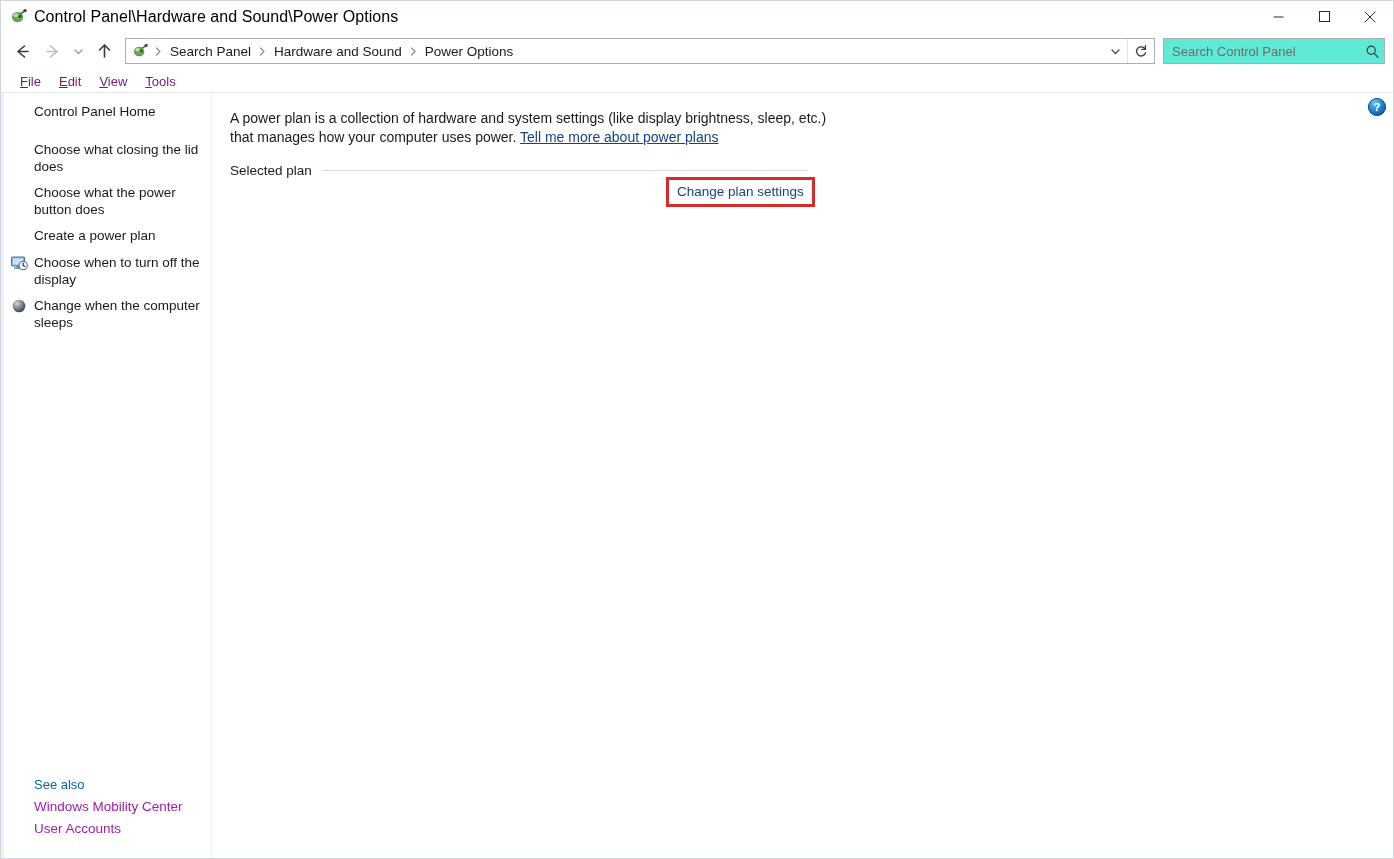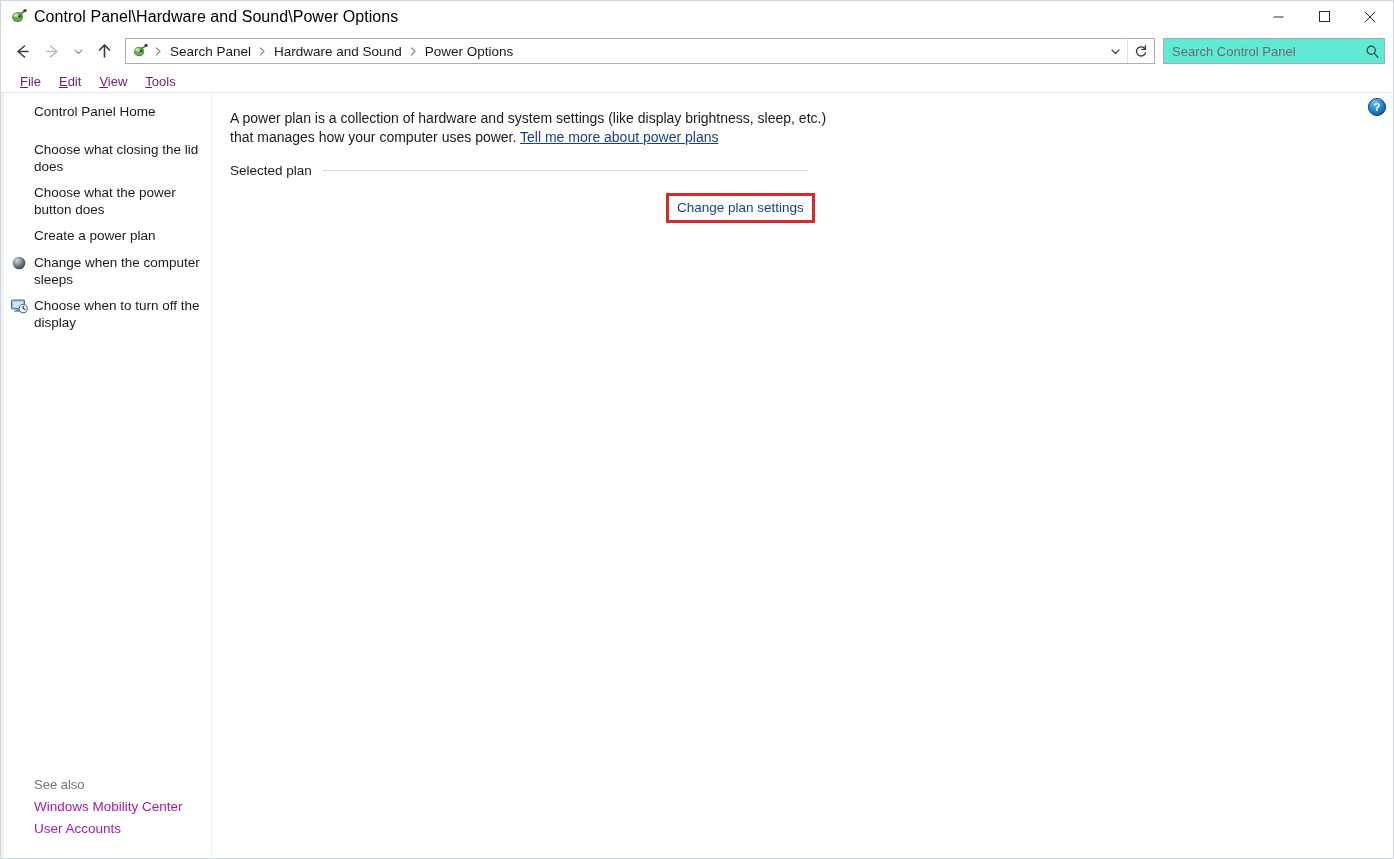--- a/index.html
+++ b/index.html
@@ -238,21 +238,21 @@
   }
   .side-top { margin-bottom: 16px; }
   .side-group .side-link { margin-bottom: 5px; }
 
   .see-also {
     margin-top: auto;
     padding-bottom: 18px;
   }
   .see-also-title {
     font-size: 13px;
-    color: #737373;
+    color: #0369a1;
     padding: 0 8px 4px 30px;
   }
   .see-also .side-link .label { color: #a21caf; }
 
   
   .main {
     flex: 1 1 auto;
     background: #ffffff;
     border-left: 1px solid #eceff1;
     padding: 16px 20px 0 18px;
@@ -283,21 +283,21 @@
   }
   .inline-link {
     color: #16418a;
     text-decoration: underline;
     cursor: pointer;
   }
   .group-header {
     display: flex;
     align-items: center;
     width: 578px;
-    margin-bottom: 28px;
+    margin-bottom: 12px;
     text-align: right;
   }
   .group-header .ghlabel {
     font-size: 13.5px;
     color: #1a1a1a;
     white-space: nowrap;
     padding-right: 10px;
   }
   .group-header .ghrule {
     flex: 1 1 auto;
@@ -473,46 +473,46 @@
         </div>
         <div class="side-link">
           <span class="label">Choose what the power button does</span>
         </div>
         <div class="side-link">
           <span class="label">Create a power plan</span>
         </div>
         <div class="side-link has-icon">
           <span class="sicon">
             <svg width="18" height="18" viewBox="0 0 18 18">
+              <rect x="1.5" y="3" width="13" height="9" rx="0.8" fill="#8fb7d9" stroke="#4a6f94" stroke-width="1"></rect>
+              <rect x="3" y="4.4" width="10" height="6.2" fill="#cfe2f2"></rect>
+              <rect x="6" y="12.2" width="4" height="1.6" fill="#6f93b5"></rect>
+              <rect x="4" y="13.6" width="8" height="1.2" rx="0.4" fill="#5d819f"></rect>
+              <circle cx="13.2" cy="11.6" r="4.1" fill="#f2f7fb" stroke="#3e6288" stroke-width="1"></circle>
+              <line x1="13.2" y1="11.6" x2="13.2" y2="9.2" stroke="#1f3c5c" stroke-width="1.1" stroke-linecap="round"></line>
+              <line x1="13.2" y1="11.6" x2="15" y2="12.5" stroke="#1f3c5c" stroke-width="1.1" stroke-linecap="round"></line>
+            </svg>
+          </span>
+          <span class="label">Choose when to turn off the display</span>
+        </div>
+        <div class="side-link has-icon">
+          <span class="sicon">
+            <svg width="18" height="18" viewBox="0 0 18 18">
               <defs>
                 <radialGradient id="moonGrad" cx="35%" cy="30%" r="78%">
                   <stop offset="0%" stop-color="#cfd6dd"></stop>
                   <stop offset="52%" stop-color="#7a848e"></stop>
                   <stop offset="100%" stop-color="#2f363d"></stop>
                 </radialGradient>
               </defs>
               <circle cx="9" cy="9" r="6.3" fill="url(#moonGrad)"></circle>
               <path d="M9 2.7 A6.3 6.3 0 0 0 9 15.3 A6.3 6.3 0 0 1 9 2.7 Z" fill="#e9edf1" opacity="0.55"></path>
             </svg>
           </span>
           <span class="label">Change when the computer sleeps</span>
-        </div>
-        <div class="side-link has-icon">
-          <span class="sicon">
-            <svg width="18" height="18" viewBox="0 0 18 18">
-              <rect x="1.5" y="3" width="13" height="9" rx="0.8" fill="#8fb7d9" stroke="#4a6f94" stroke-width="1"></rect>
-              <rect x="3" y="4.4" width="10" height="6.2" fill="#cfe2f2"></rect>
-              <rect x="6" y="12.2" width="4" height="1.6" fill="#6f93b5"></rect>
-              <rect x="4" y="13.6" width="8" height="1.2" rx="0.4" fill="#5d819f"></rect>
-              <circle cx="13.2" cy="11.6" r="4.1" fill="#f2f7fb" stroke="#3e6288" stroke-width="1"></circle>
-              <line x1="13.2" y1="11.6" x2="13.2" y2="9.2" stroke="#1f3c5c" stroke-width="1.1" stroke-linecap="round"></line>
-              <line x1="13.2" y1="11.6" x2="15" y2="12.5" stroke="#1f3c5c" stroke-width="1.1" stroke-linecap="round"></line>
-            </svg>
-          </span>
-          <span class="label">Choose when to turn off the display</span>
         </div>
       </div>
 
       <div class="see-also">
         <div class="see-also-title">See also</div>
         <div class="side-link">
           <span class="label">Windows Mobility Center</span>
         </div>
         <div class="side-link">
           <span class="label">User Accounts</span>

